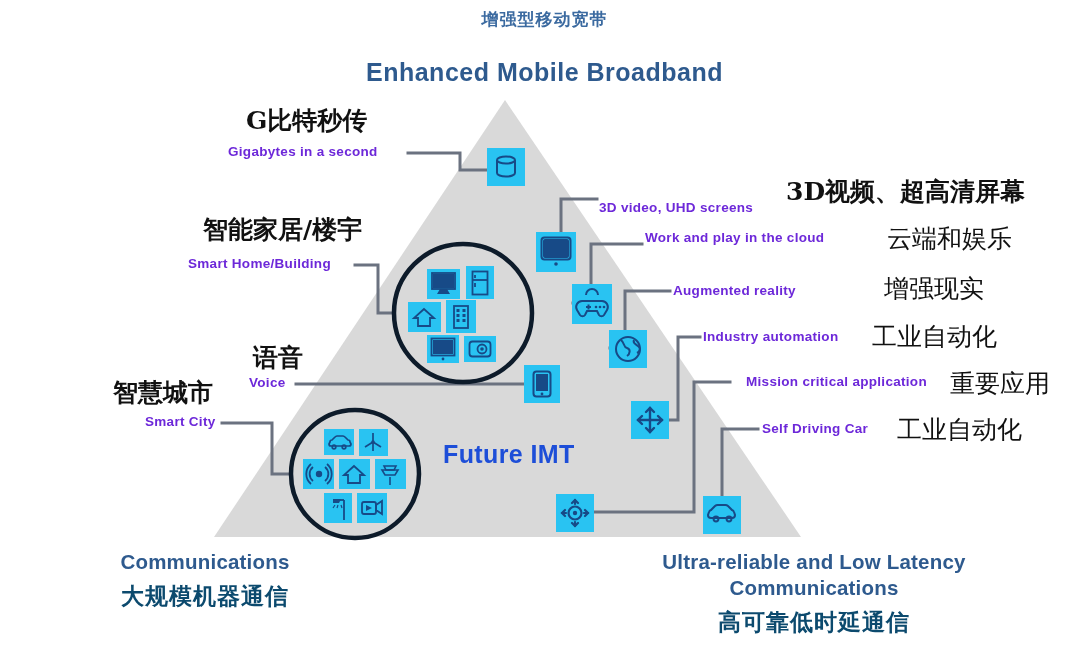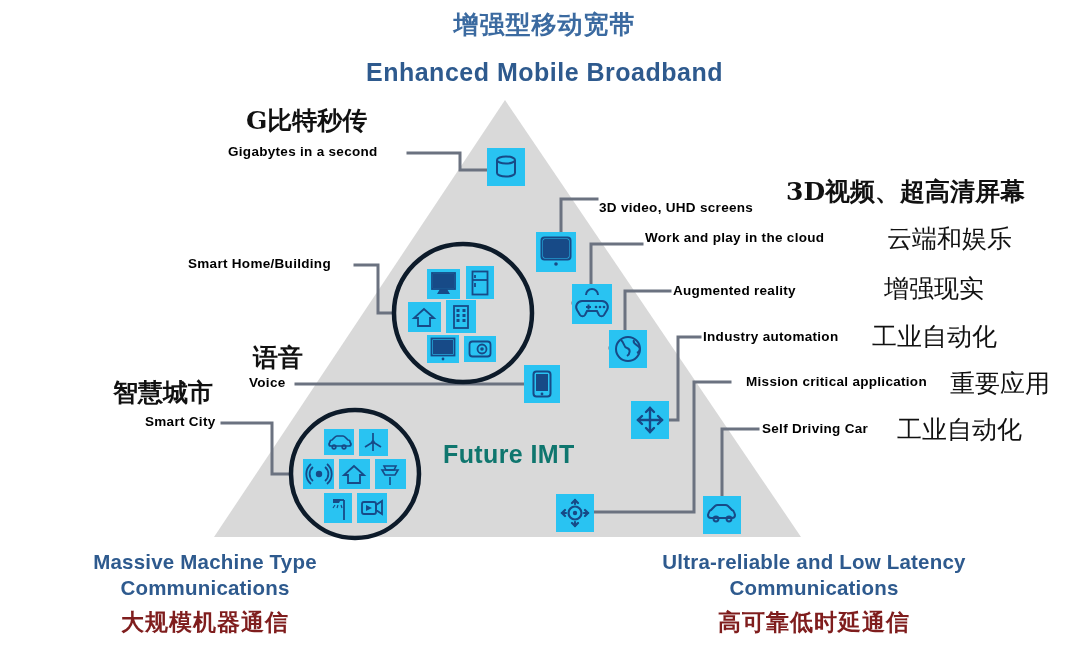--- a/index.html
+++ b/index.html
@@ -7,41 +7,41 @@
     width:1089px;height:665px;background:#ffffff;
     font-family:"Liberation Sans","DejaVu Sans",sans-serif;
     overflow:hidden;position:relative;
   }
   #stage{position:absolute;inset:0;width:1089px;height:665px;}
   .abs{position:absolute;}
 
   
   .title-cn-top{
     left:0;top:8px;width:1089px;text-align:center;
-    font-size:25px;font-weight:700;color:#3b6aa0;letter-spacing:1px;
+    font-size:17px;font-weight:700;color:#3b6aa0;letter-spacing:1px;
   }
   .title-en-top{
     left:0;top:58px;width:1089px;text-align:center;
     font-size:25px;font-weight:700;color:#2e5a8e;letter-spacing:0.5px;
   }
   .corner-block{width:380px;text-align:center;}
   .corner-en{font-size:20.5px;font-weight:700;color:#2e5a8e;line-height:1.28;letter-spacing:0.2px;}
-  .corner-cn{font-size:23px;font-weight:700;color:#7f1d1d;margin-top:6px;letter-spacing:1px;}
+  .corner-cn{font-size:23px;font-weight:700;color:#0c4a6e;margin-top:6px;letter-spacing:1px;}
 
   
   .lbl-cn{
     font-family:"DejaVu Serif","Liberation Serif",serif;
     font-size:25px;font-weight:700;color:#111111;white-space:nowrap;
   }
   .lbl-cn.sans{font-family:"Liberation Sans","DejaVu Sans",sans-serif;font-weight:400;}
   .lbl-en{
-    font-size:13.5px;font-weight:700;color:#000000;white-space:nowrap;letter-spacing:0.3px;
+    font-size:13.5px;font-weight:700;color:#6d28d9;white-space:nowrap;letter-spacing:0.3px;
   }
   .future-imt{
-    font-size:25px;font-weight:700;color:#0f766e;letter-spacing:0.4px;white-space:nowrap;
+    font-size:25px;font-weight:700;color:#1d4ed8;letter-spacing:0.4px;white-space:nowrap;
   }
 </style>
 </head>
 <body>
 
 <div id="stage">
 
   <svg width="1089" height="665" viewBox="0 0 1089 665" style="position:absolute;left:0;top:0;">
 
     <defs>
@@ -263,20 +263,21 @@
       </g>
     </g>
   </svg>
 
   <div class="abs title-cn-top">增强型移动宽带</div>
   <div class="abs title-en-top">Enhanced Mobile Broadband</div>
 
   <div class="abs lbl-cn" style="left:246px;top:104px;">G比特秒传</div>
   <div class="abs lbl-en" style="left:228px;top:144px;">Gigabytes in a second</div>
 
+  <div class="abs lbl-cn" style="left:203px;top:213px;">智能家居/楼宇</div>
   <div class="abs lbl-en" style="left:188px;top:256px;">Smart Home/Building</div>
 
   <div class="abs lbl-cn" style="left:253px;top:341px;">语音</div>
   <div class="abs lbl-en" style="left:249px;top:375px;">Voice</div>
 
   <div class="abs lbl-cn" style="left:113px;top:376px;">智慧城市</div>
   <div class="abs lbl-en" style="left:145px;top:414px;">Smart City</div>
 
   <div class="abs lbl-en" style="left:599px;top:190px;margin-top:10px;">3D video, UHD  screens</div>
   <div class="abs lbl-en" style="left:645px;top:230px;">Work and play in the cloud</div>
@@ -288,21 +289,20 @@
   <div class="abs lbl-cn" style="left:786px;top:175px;">3D视频、超高清屏幕</div>
   <div class="abs lbl-cn sans" style="left:887px;top:222px;">云端和娱乐</div>
   <div class="abs lbl-cn sans" style="left:884px;top:272px;">增强现实</div>
   <div class="abs lbl-cn sans" style="left:872px;top:320px;">工业自动化</div>
   <div class="abs lbl-cn sans" style="left:950px;top:367px;">重要应用</div>
   <div class="abs lbl-cn sans" style="left:897px;top:413px;">工业自动化</div>
 
   <div class="abs future-imt" style="left:443px;top:440px;">Future IMT</div>
 
   <div class="abs corner-block" style="left:15px;top:549px;">
-    <div class="corner-en">Massive Machine Type</div>
     <div class="corner-en">Communications</div>
     <div class="corner-cn">大规模机器通信</div>
   </div>
 
   <div class="abs corner-block" style="left:594px;top:549px;width:440px;">
     <div class="corner-en">Ultra-reliable and Low Latency</div>
     <div class="corner-en">Communications</div>
     <div class="corner-cn">高可靠低时延通信</div>
   </div>
 

